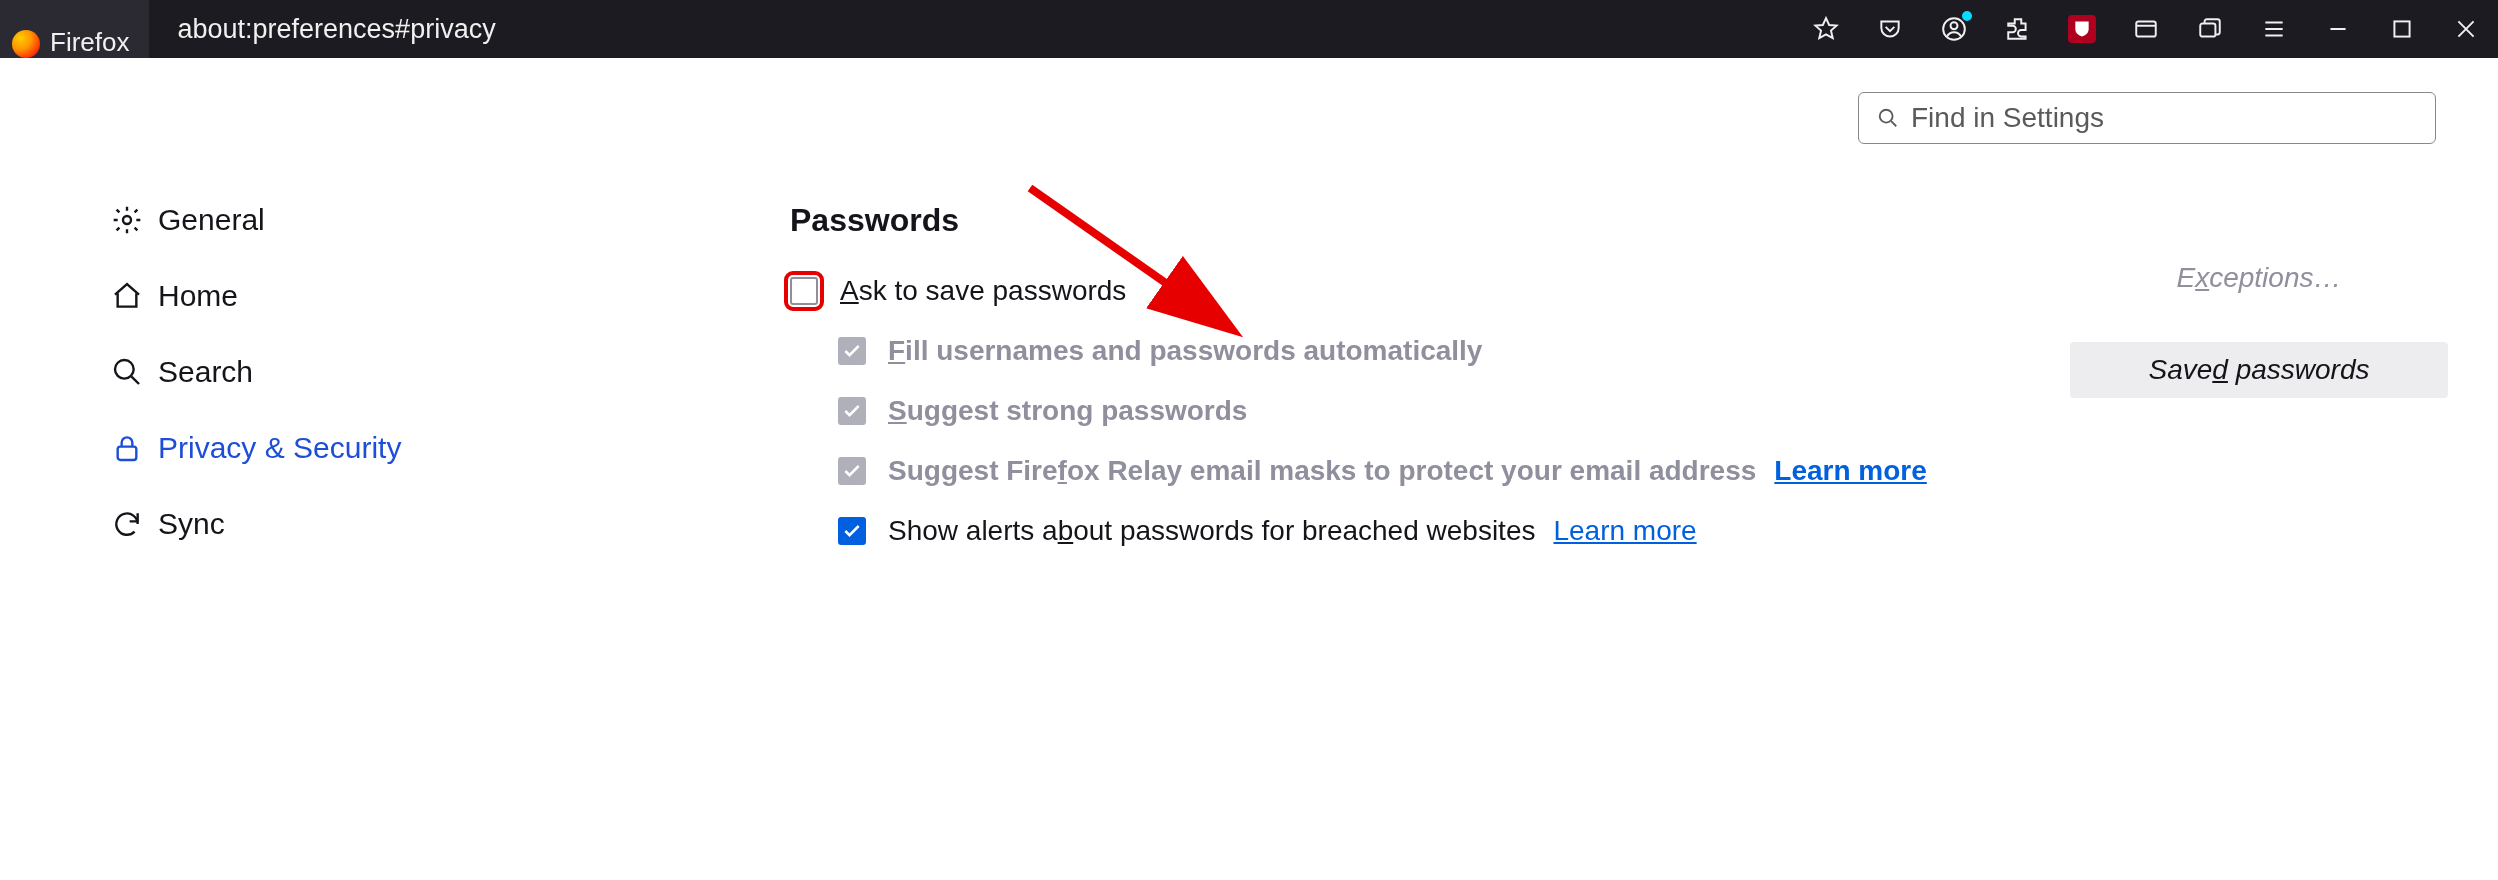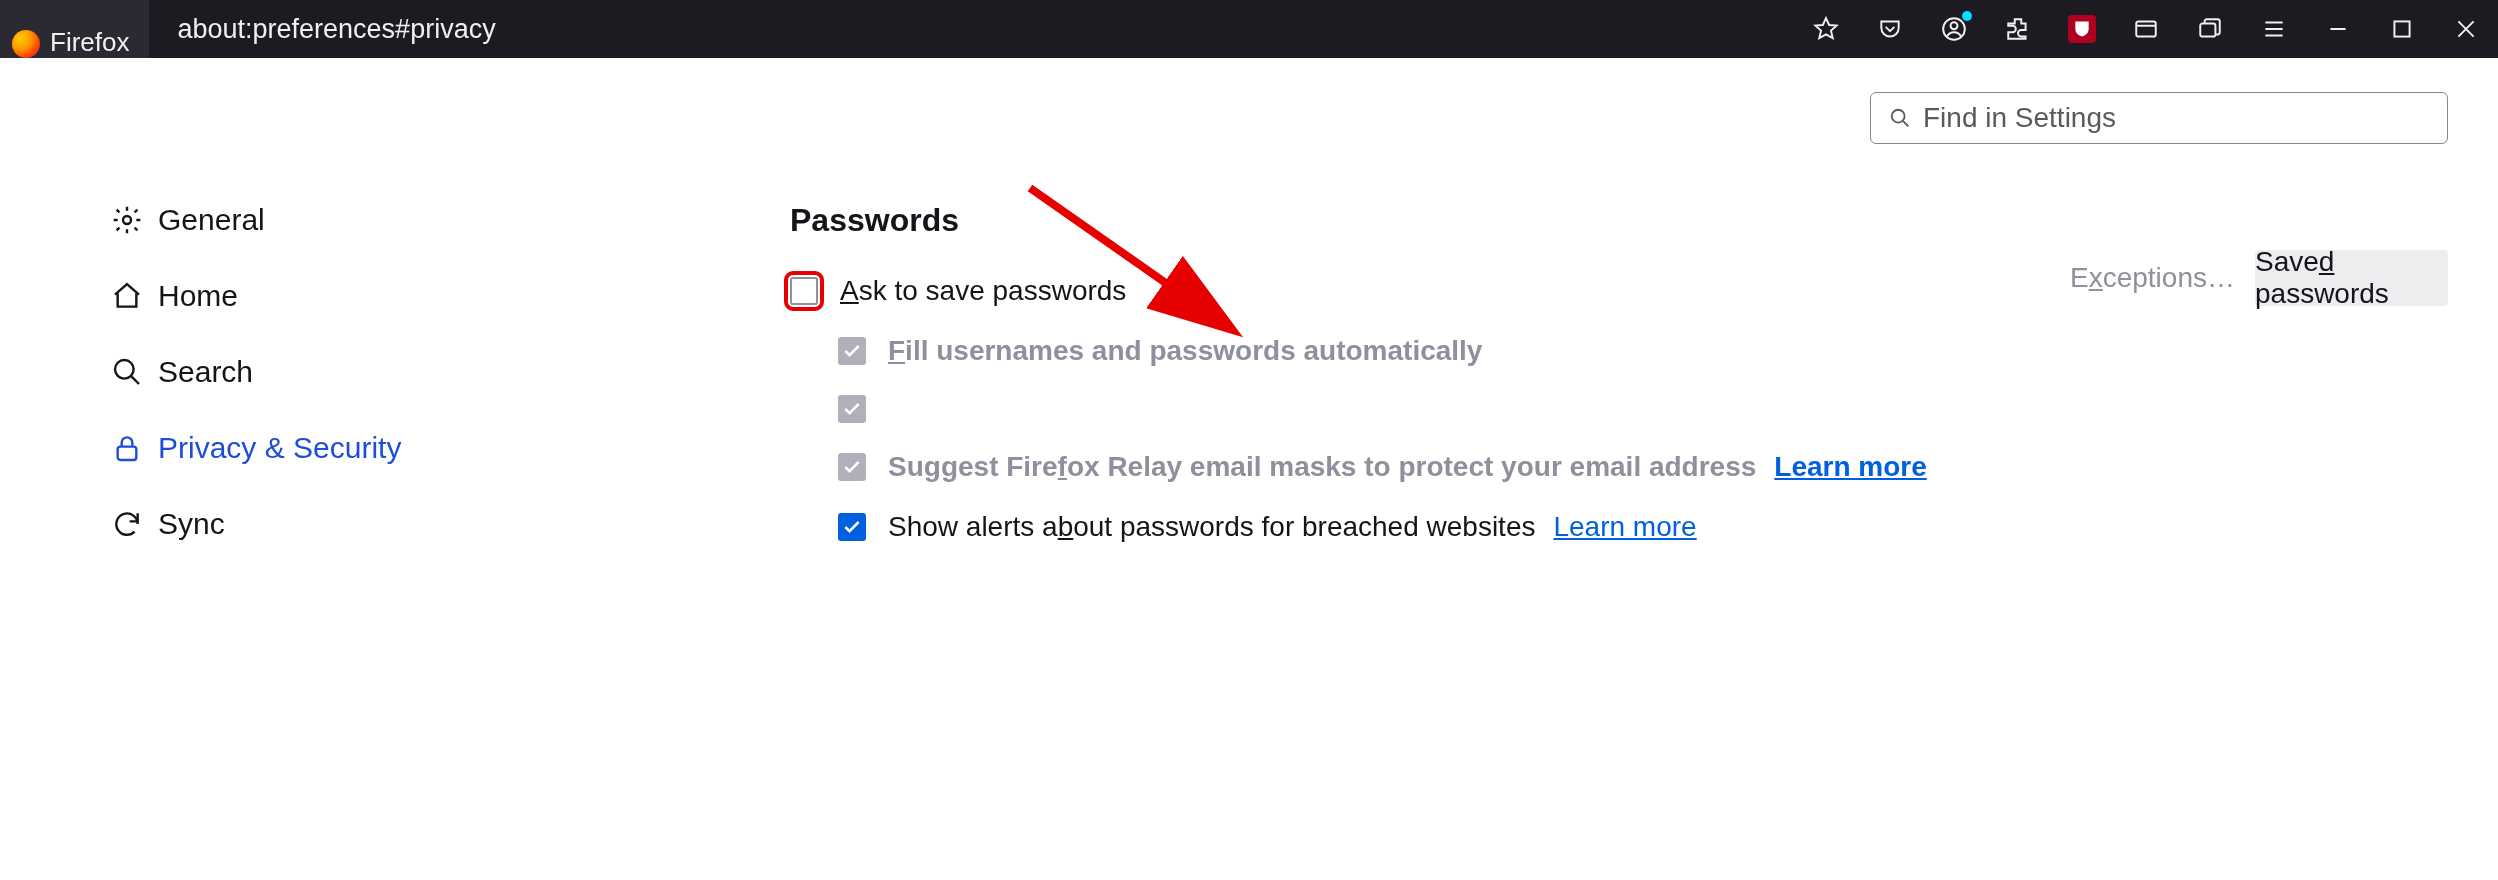--- a/index.html
+++ b/index.html
@@ -60,21 +60,21 @@
   width: 100%;
   height: calc(100% - 58px);
   background: #fff;
   position: relative;
 }
 
 
 .settings-search {
   position: absolute;
   top: 34px;
-  right: 50px;
+  right: 62px;
   width: 578px;
   height: 52px;
   border: 1px solid #888;
   border-radius: 6px;
   display: flex;
   align-items: center;
   padding: 0 18px;
   font-size: 28px;
   color: #5a5a5a;
   gap: 12px;
@@ -152,23 +152,24 @@
 
 .opt-label .ul { text-decoration: underline; }
 .learn-more { color: #0060df; text-decoration: underline; margin-left: 18px; cursor: pointer; }
 
 
 .side-buttons {
   position: absolute;
   right: 50px;
   top: 192px;
   display: flex;
-  flex-direction: row;
-  gap: 20px;
+  flex-direction: column;
+  gap: 36px;
   width: 378px;
+  font-style: italic;
 }
 .side-btn {
   height: 56px;
   display: flex;
   align-items: center;
   justify-content: center;
   font-size: 28px;
   border-radius: 4px;
 }
 .side-btn.disabled { color: #8f8f9d; background: transparent; }
@@ -342,20 +343,21 @@
       </span>
       <span class="opt-label"><span class="ul">F</span><span>ill usernames and passwords automatically</span></span>
     </div>
 
     <div class="option-row sub disabled">
       <span class="checkbox checked disabled">
         <svg viewBox="0 0 24 24">
             <path d="M4 12l5 5L20 6"></path>
           </svg>
       </span>
+      <span class="opt-label"><span class="ul">S</span><span>uggest strong passwords</span></span>
     </div>
 
     <div class="option-row sub disabled">
       <span class="checkbox checked disabled">
         <svg viewBox="0 0 24 24">
             <path d="M4 12l5 5L20 6"></path>
           </svg>
       </span>
       <span class="opt-label"><span>Suggest Fire</span><span class="ul">f</span><span>ox Relay email masks to protect your email address</span></span>
       <a class="learn-more">Learn more</a>

